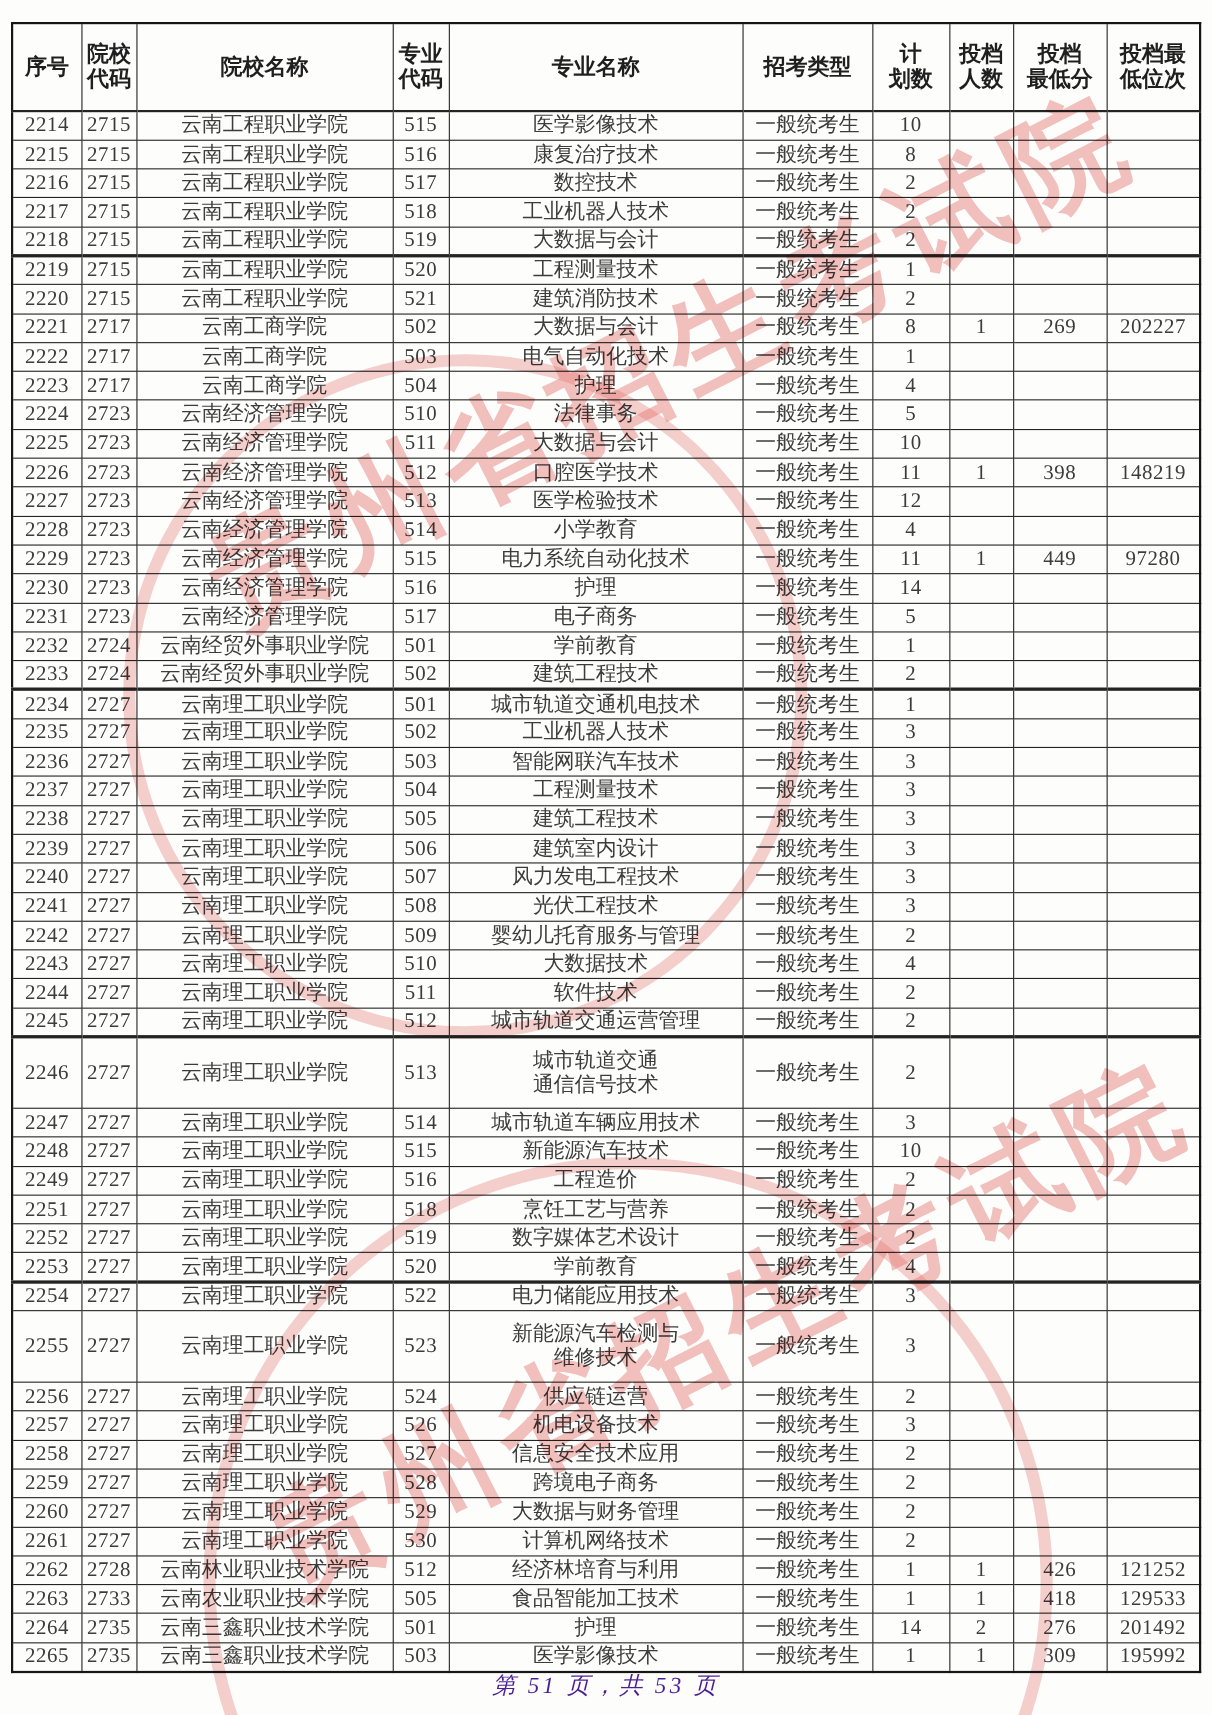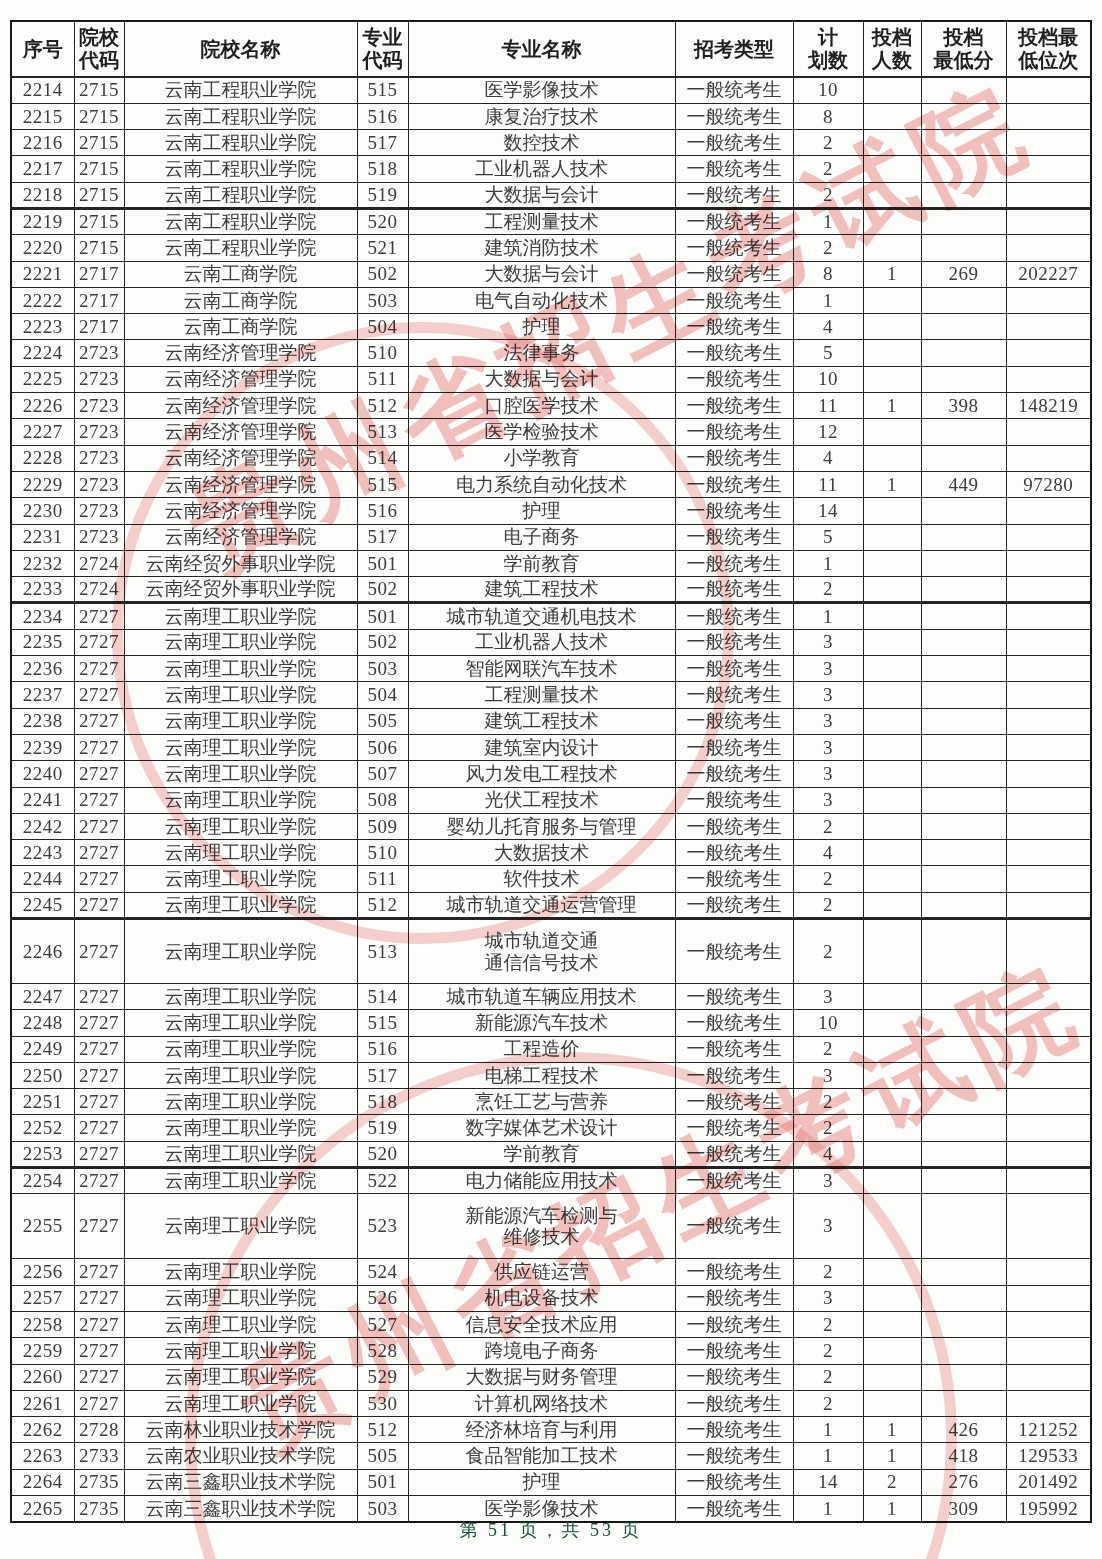--- a/index.html
+++ b/index.html
@@ -15,31 +15,31 @@
     border-collapse:collapse;table-layout:fixed;
     border:2.5px solid #161616;
   }
   th,td{
     border:1.5px solid #242424;
     text-align:center;vertical-align:middle;
     padding:0;margin:0;
     white-space:pre-line;line-height:1.15;
     overflow:hidden;
   }
-  thead tr{height:56px;}
+  thead tr{height:80px;}
   th{font-size:20px;font-weight:bold;color:#1f1f1f;border-bottom-width:2.5px;}
   tbody tr{height:26.3px;margin-top:44px;}
   tbody tr.tall{height:65px;}
   tbody tr.thick td{border-bottom-width:3px;}
   td{font-size:19px;color:#3c3c3c;}
   td.num{letter-spacing:0.5px;}
 
   .footer{
     position:absolute;left:0;top:1518px;width:100%;
-    text-align:center;font-size:18px;color:#14532d;letter-spacing:3px;
+    text-align:center;font-size:21px;color:#4c1d95;letter-spacing:3px;font-style:italic;
   }
 
   
   .watermark-layer{position:absolute;inset:0;pointer-events:none;mix-blend-mode:multiply;z-index:5;}
   .wm-text{
     position:absolute;white-space:nowrap;
     font-family:"Liberation Serif","DejaVu Serif",serif;font-weight:bold;
     font-size:104px;letter-spacing:12px;
     color:rgba(224,100,92,0.40);
     transform-origin:left center;transform:rotate(-27deg);
@@ -516,32 +516,20 @@
           <td>云南理工职业学院</td>
           <td class="num">516</td>
           <td>工程造价</td>
           <td>一般统考生</td>
           <td class="num">2</td>
           <td class="num"></td>
           <td class="num"></td>
           <td class="num"></td>
         </tr>
         <tr>
-          <td class="num">2250</td>
-          <td class="num">2727</td>
-          <td>云南理工职业学院</td>
-          <td class="num">517</td>
-          <td>电梯工程技术</td>
-          <td>一般统考生</td>
-          <td class="num">3</td>
-          <td class="num"></td>
-          <td class="num"></td>
-          <td class="num"></td>
-        </tr>
-        <tr>
           <td class="num">2251</td>
           <td class="num">2727</td>
           <td>云南理工职业学院</td>
           <td class="num">518</td>
           <td>烹饪工艺与营养</td>
           <td>一般统考生</td>
           <td class="num">2</td>
           <td class="num"></td>
           <td class="num"></td>
           <td class="num"></td>

